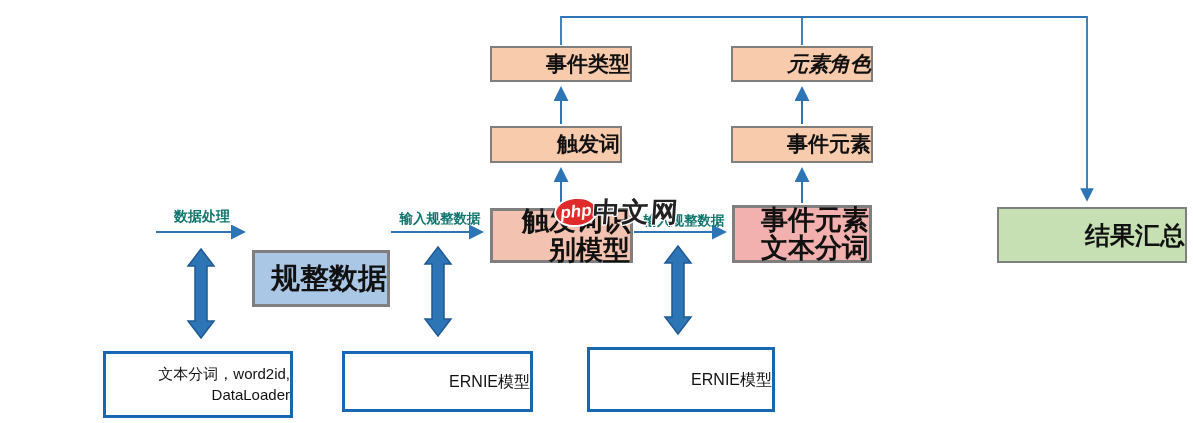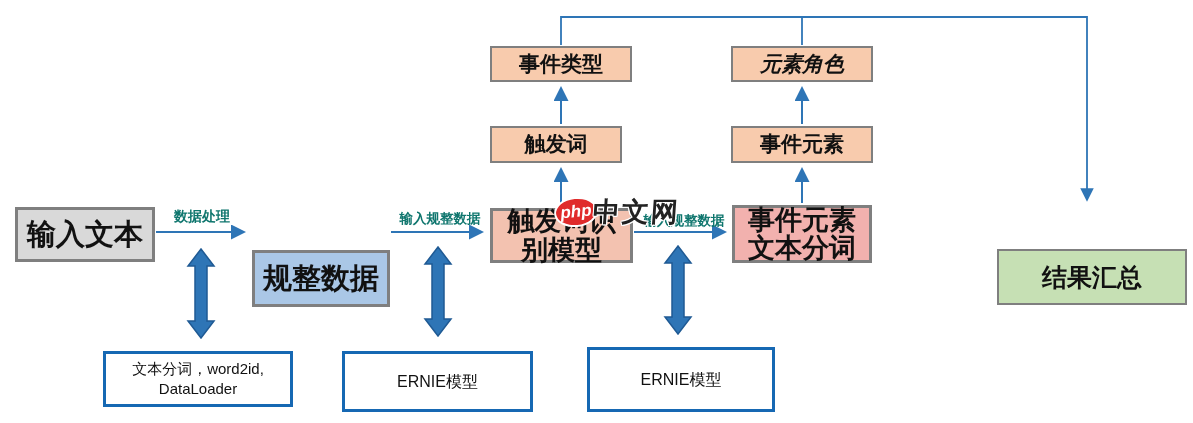--- a/index.html
+++ b/index.html
@@ -6,28 +6,28 @@
   .canvas{
     position:relative;
     width:1193px;height:423px;
     background:#fff;
     font-family:"Liberation Sans","DejaVu Sans",sans-serif;
     overflow:hidden;
   }
   .connectors{position:absolute;left:0;top:0;width:1193px;height:423px;z-index:1;}
   .box{
     position:absolute;box-sizing:border-box;z-index:2;
-    display:flex;flex-direction:column;align-items:center;justify-content:center;
+    display:flex;flex-direction:column;align-items:flex-end;justify-content:center;
     text-align:center;color:#111;font-weight:bold;line-height:1.05;
   }
   .gray  {background:#d9d9d9;border:3px solid #7f7f7f;font-size:29px;}
   .blue  {background:#aac7e6;border:3px solid #7f7f7f;font-size:29px;margin-top:44px;}
   .salmon{background:#f3c2b0;border:3px solid #7f7f7f;font-size:27px;}
   .pink  {background:#f2b1ae;border:3px solid #7f7f7f;font-size:27px;}
-  .green {background:#c6e0b4;border:2px solid #7f7f7f;font-size:25px;margin-top:42px;}
+  .green {background:#c6e0b4;border:2px solid #7f7f7f;font-size:25px;}
   .peach {background:#f8cbad;border:2px solid #7f7f7f;font-size:21px;}
   .white {background:#ffffff;border:3px solid #1668b3;font-weight:normal;font-size:16px;line-height:1.35;}
   .lbl{
     position:absolute;z-index:2;font-size:14px;font-weight:bold;color:#0f766e;
     text-align:center;white-space:nowrap;
   }
   .watermark{
     position:absolute;left:556px;top:194px;z-index:5;
     display:flex;align-items:center;
   }
@@ -67,23 +67,20 @@
     <line x1="802" y1="124" x2="802" y2="89" stroke="#2e75b6" stroke-width="2" marker-end="url(#arr)"></line>
 
     <polyline points="802,45 802,17" fill="none" stroke="#2e75b6" stroke-width="1.8"></polyline>
     <polyline points="561,45 561,17 1087,17 1087,199" fill="none" stroke="#2e75b6" stroke-width="1.8" marker-end="url(#arr)"></polyline>
 
     <polygon points="201,249 214,266 207,266 207,321 214,321 201,338 188,321 195,321 195,266 188,266" fill="#2e75b6" stroke="#1f5a94" stroke-width="1.5"></polygon>
     <polygon points="438,247 451,264 444,264 444,319 451,319 438,336 425,319 432,319 432,264 425,264" fill="#2e75b6" stroke="#1f5a94" stroke-width="1.5"></polygon>
     <polygon points="678,246 691,263 684,263 684,317 691,317 678,334 665,317 672,317 672,263 665,263" fill="#2e75b6" stroke="#1f5a94" stroke-width="1.5"></polygon>
   </svg>
 
-  <div class="box gray" style="left:15px;top:207px;width:140px;height:55px;">
-    <span>输入文本</span>
-  </div>
 
   <div class="box blue" style="left:252px;top:206px;width:138px;height:57px;">
     <span>规整数据</span>
   </div>
 
   <div class="box salmon" style="left:490px;top:208px;width:143px;height:55px;">
     <span>触发词识</span>
     <span>别模型</span>
   </div>
 
@@ -105,21 +102,21 @@
   </div>
 
   <div class="box peach" style="left:731px;top:46px;width:142px;height:36px;font-style:italic;">
     <span>元素角色</span>
   </div>
 
   <div class="box peach" style="left:731px;top:126px;width:142px;height:37px;">
     <span>事件元素</span>
   </div>
 
-  <div class="box white" style="left:103px;top:351px;width:190px;height:56px;font-size:15px;">
+  <div class="box white" style="left:103px;top:351px;width:190px;height:67px;font-size:15px;">
     <span>文本分词，word2id,</span>
     <span>DataLoader</span>
   </div>
 
   <div class="box white" style="left:342px;top:351px;width:191px;height:61px;">
     <span>ERNIE模型</span>
   </div>
 
   <div class="box white" style="left:587px;top:347px;width:188px;height:65px;">
     <span>ERNIE模型</span>

